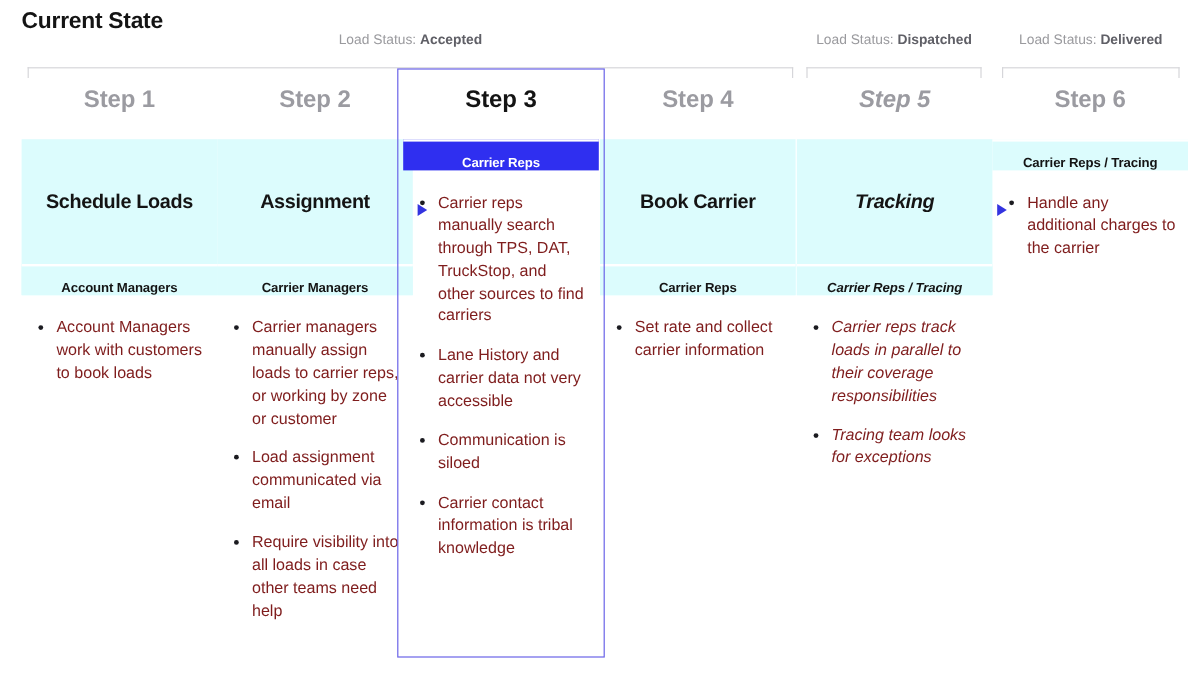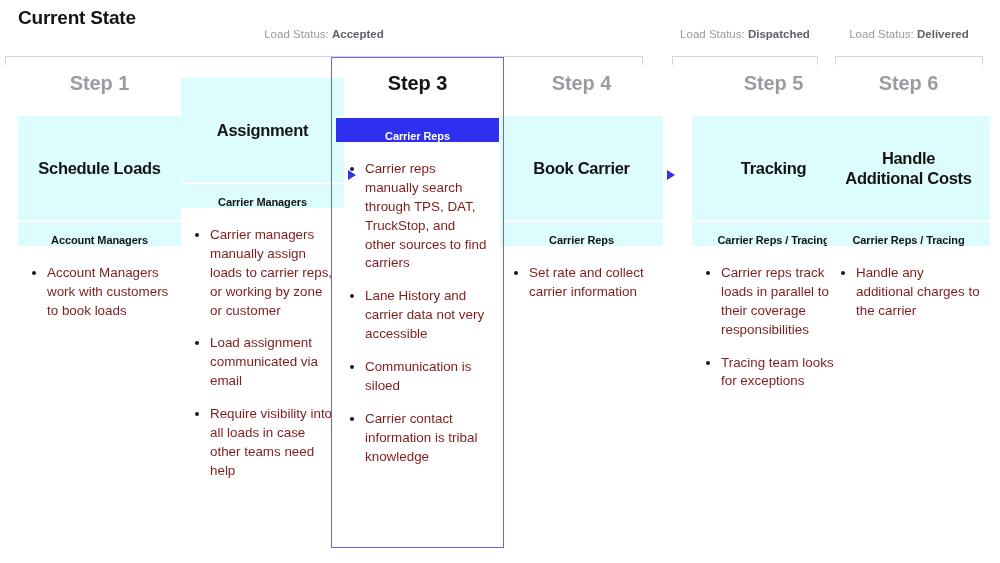--- a/index.html
+++ b/index.html
@@ -182,21 +182,21 @@
     pointer-events: none;
     background: transparent;
   }
 </style>
 </head>
 <body>
 
 <div id="page-title">Current State</div>
 
 <div class="status-band" id="status-band">
-    <div class="status-group" style="left: 5px; width: 638px;">
+    <div class="status-group" style="left: 23px; width: 638px;">
       <div class="status-label"><span>Load Status:</span> <b>Accepted</b></div>
       <div class="bracket"></div>
     </div>
     <div class="status-group" style="left: 672px; width: 146px;">
       <div class="status-label"><span>Load Status:</span> <b>Dispatched</b></div>
       <div class="bracket"></div>
     </div>
     <div class="status-group" style="left: 835px; width: 148px;">
       <div class="status-label"><span>Load Status:</span> <b>Delivered</b></div>
       <div class="bracket"></div>
@@ -213,20 +213,21 @@
         <div class="card-foot">
           <div class="card-role">Account Managers</div>
         </div>
       </div>
       <ul class="bullets">
         <li>Account Managers work with customers to book loads</li>
       </ul>
     </div>
     <div class="arrow" style="left: 185px; border-left-color: rgb(51, 51, 224);"></div>
     <div class="col" style="left: 181px;">
+      <div class="step-label">Step 2</div>
       <div class="card">
         <div class="card-body">
           <div class="card-title" style="white-space: pre-line;">Assignment</div>
         </div>
         <div class="card-foot">
           <div class="card-role">Carrier Managers</div>
         </div>
       </div>
       <ul class="bullets">
         <li>Carrier managers manually assign loads to carrier reps, or working by zone or customer</li>
@@ -258,43 +259,39 @@
         </div>
         <div class="card-foot">
           <div class="card-role">Carrier Reps</div>
         </div>
       </div>
       <ul class="bullets">
         <li>Set rate and collect carrier information</li>
       </ul>
     </div>
     <div class="arrow" style="left: 667px; border-left-color: rgb(51, 51, 224);"></div>
-    <div class="col" style="left: 692px;">
+    <div class="col" style="left: 664px; font-style: italic;">
       <div class="step-label">Step 5</div>
       <div class="card">
         <div class="card-body">
           <div class="card-title" style="white-space: pre-line;">Tracking</div>
         </div>
         <div class="card-foot">
           <div class="card-role">Carrier Reps / Tracing</div>
         </div>
       </div>
       <ul class="bullets">
         <li>Carrier reps track loads in parallel to their coverage responsibilities</li>
         <li>Tracing team looks for exceptions</li>
       </ul>
     </div>
     <div class="arrow" style="left: 831px; border-left-color: rgb(51, 51, 224);"></div>
     <div class="col" style="left: 827px;">
       <div class="step-label">Step 6</div>
       <div class="card">
-        <div class="card-body">
-          <div class="card-title" style="white-space: pre-line;">Handle
-Additional Costs</div>
-        </div>
         <div class="card-foot">
           <div class="card-role">Carrier Reps / Tracing</div>
         </div>
       </div>
       <ul class="bullets">
         <li>Handle any additional charges to the carrier</li>
       </ul>
     </div>
   </div>
 

